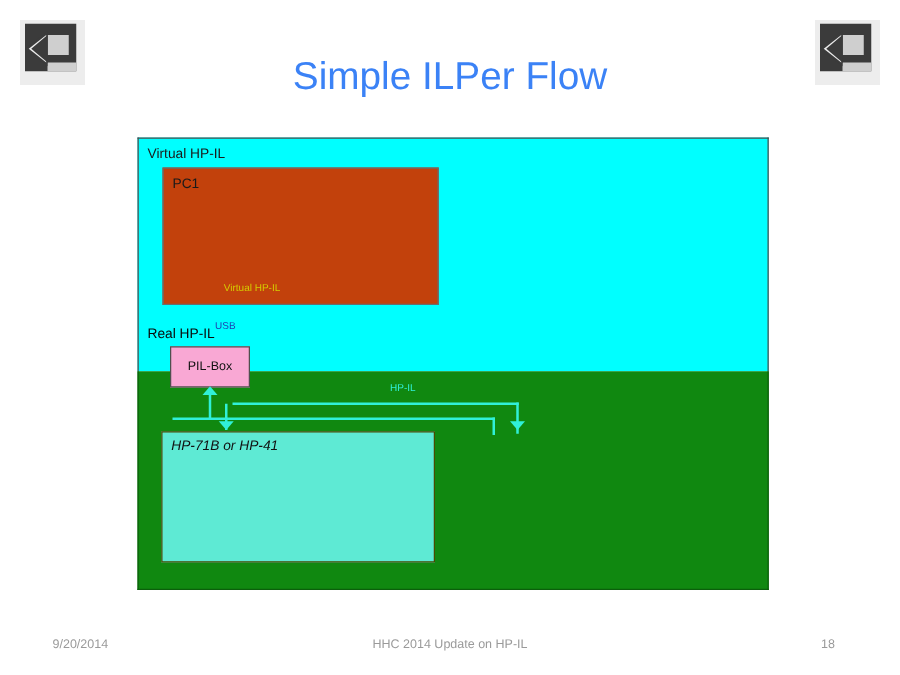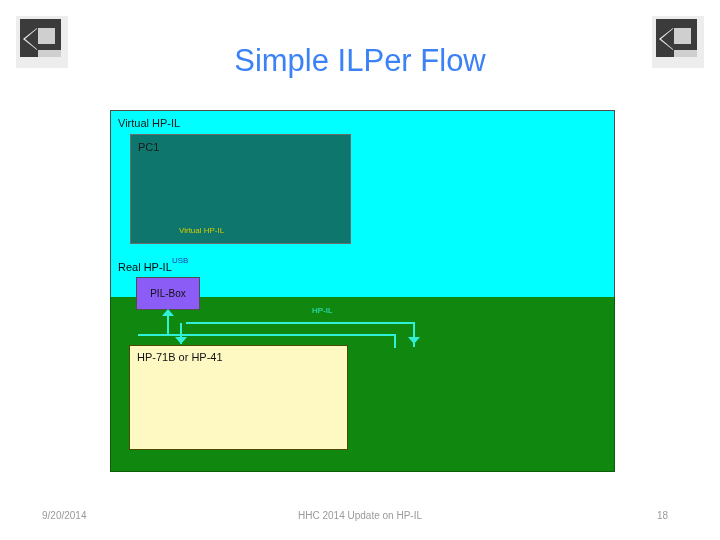--- a/index.html
+++ b/index.html
@@ -85,21 +85,21 @@
     color: #0a0a0a;
   }
 
   
   .pc-box {
     position: absolute;
     left: 20px;
     top: 24px;
     width: 221px;
     height: 110px;
-    background: #0f766e;
+    background: #c2410c;
     box-sizing: border-box;
     border: 1px solid #6b6b6b;
   }
   .pc-label {
     position: absolute;
     left: 7px;
     top: 6px;
     font-size: 11px;
     color: #1a1a1a;
   }
@@ -139,21 +139,21 @@
     white-space: nowrap;
   }
 
   
   .pilbox {
     position: absolute;
     left: 26px;
     top: 167px;
     width: 64px;
     height: 33px;
-    background: #8b5cf6;
+    background: #f9a8d4;
     box-sizing: border-box;
     border: 1px solid #4f4f4f;
     display: flex;
     align-items: center;
     justify-content: center;
     z-index: 4;
   }
   .pilbox span {
     font-size: 10px;
     color: #111111;
@@ -189,24 +189,25 @@
   }
   .arrow-down {
     border-left: 6px solid transparent;
     border-right: 6px solid transparent;
     border-top: 7px solid #30f0d8;
   }
 
   
   .device-box {
     position: absolute;
-    background: #fef9c3;
+    background: #5eead4;
     box-sizing: border-box;
     border: 1px solid #4a4a00;
     z-index: 2;
+    font-style: italic;
   }
   .device-box .dev-label {
     position: absolute;
     left: 7px;
     top: 5px;
     font-size: 11px;
     color: #111111;
     white-space: nowrap;
   }
   .dev-left  { left: 19px;  top: 235px; width: 219px; height: 105px; }

